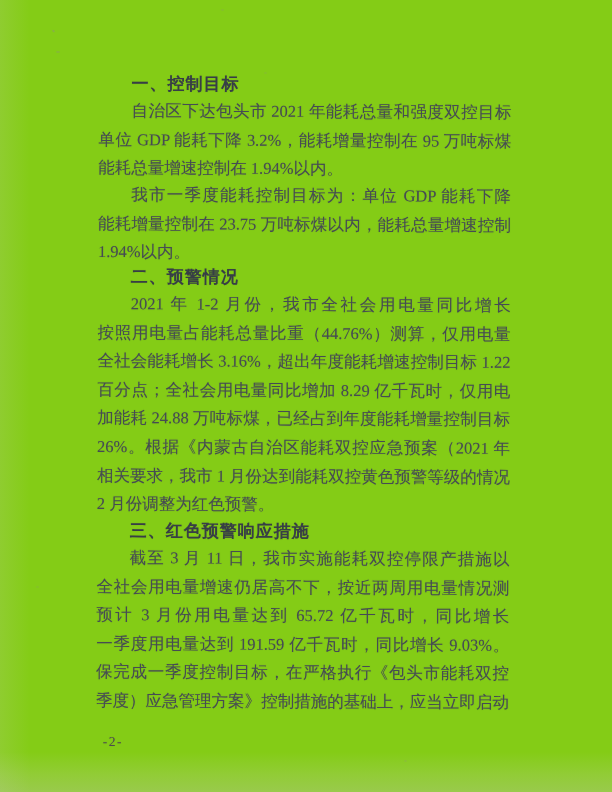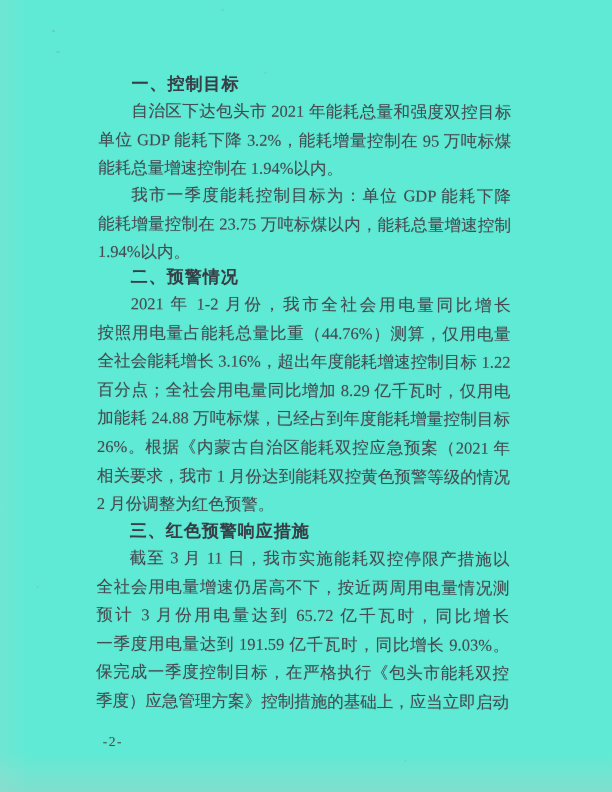--- a/index.html
+++ b/index.html
@@ -4,21 +4,21 @@
 <style>
   html, body {
     margin: 0;
     padding: 0;
     background: #ffffff;
   }
   .page {
     position: relative;
     width: 612px;
     height: 792px;
-    background: #5eead4;
+    background: #84cc16;
     overflow: hidden;
     font-family: "Liberation Serif", "DejaVu Serif", serif;
   }
   
   .bottom-shade {
     position: absolute;
     left: 0;
     bottom: 0;
     width: 100%;
     height: 40px;

